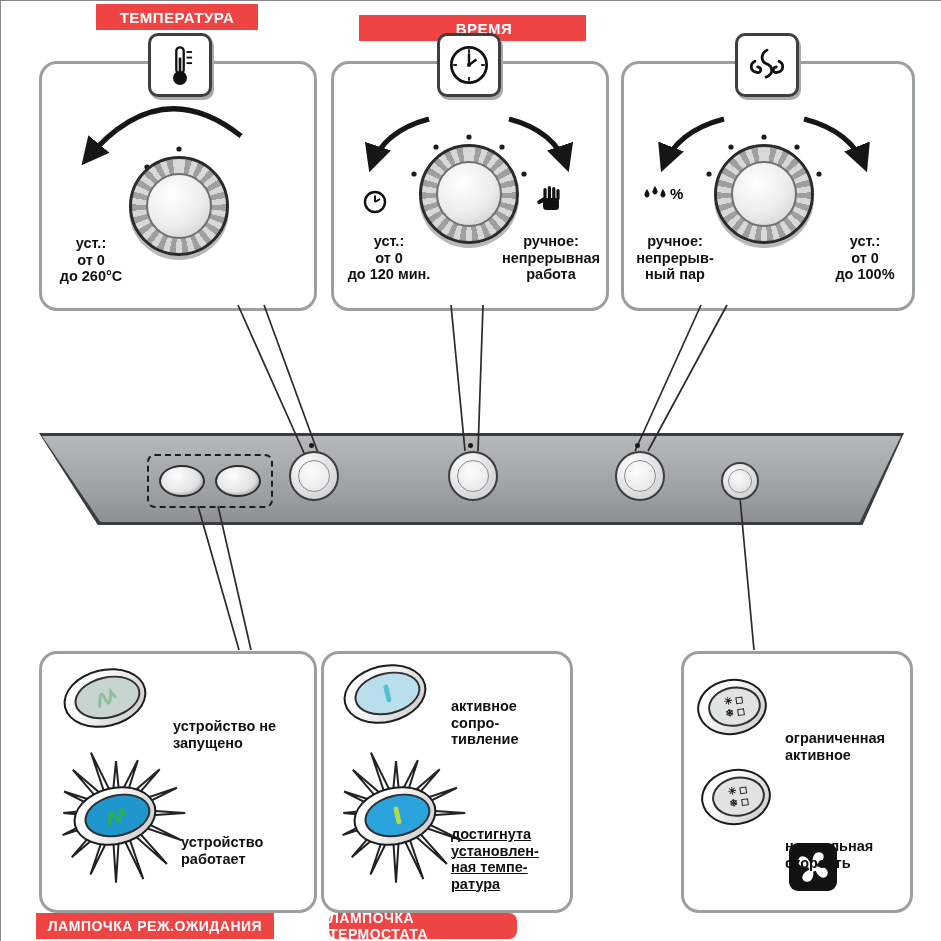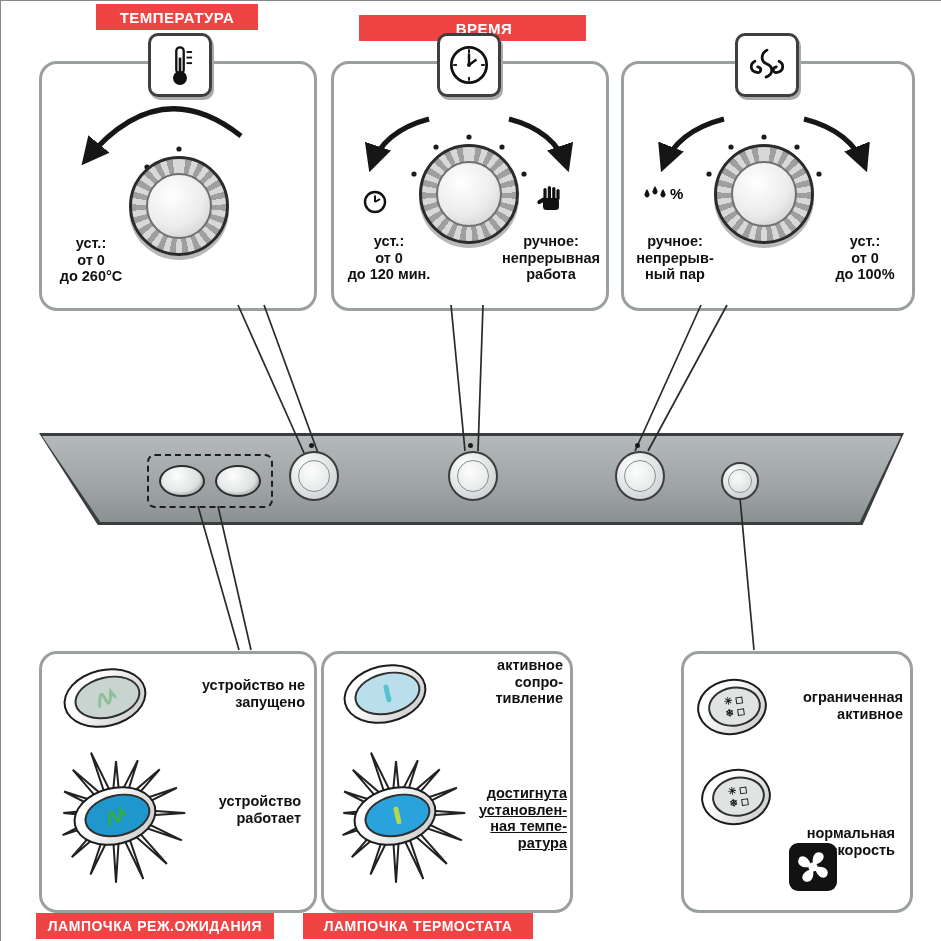--- a/index.html
+++ b/index.html
@@ -5,21 +5,21 @@
   html,body{margin:0;padding:0;background:#fff;}
   .canvas{position:relative;width:941px;height:941px;background:#fff;border:1px solid #888;
           font-family:"Liberation Sans",sans-serif;overflow:hidden;}
   .abs{position:absolute;}
   .hdr{background:#ef4444;color:#fff;font-weight:bold;font-size:15px;height:26px;
        display:flex;align-items:center;justify-content:center;letter-spacing:.5px;}
   .panel{border:3px solid #9aa0a2;border-radius:18px;background:#fff;}
   .iconbox{width:58px;height:58px;border:3px solid #3f3f3f;border-radius:10px;background:#fff;
            display:flex;align-items:center;justify-content:center;box-shadow:2px 3px 0 #aaa;z-index:4;}
   .label{font-size:14.5px;font-weight:bold;line-height:1.14;color:#111;white-space:pre-line;text-align:center;z-index:4;}
-  .label.left{text-align:right;}
+  .label.left{text-align:left;margin-top:41px;}
   .big-knob{width:100px;height:100px;z-index:3;}
   .knob-ring{position:absolute;inset:0;border-radius:50%;border:3px solid #2b2b2b;
              background:repeating-conic-gradient(#d8d8d8 0deg 8deg,#9f9f9f 8deg 16deg);
              box-shadow:0 4px 0 rgba(0,0,0,.28);}
   .knob-face{position:absolute;inset:17px;border-radius:50%;border:2px solid #6f6f6f;
              background:radial-gradient(circle at 38% 32%,#ffffff 0%,#ececec 55%,#c7c7c7 100%);}
   .strip-outer{clip-path:polygon(0 0,100% 0,95.2% 100%,6.8% 100%);background:#3a3d3e;z-index:1;}
   .strip-inner{position:absolute;inset:3px;clip-path:polygon(0 0,100% 0,95.2% 100%,6.8% 100%);
                background:linear-gradient(180deg,#b4b9ba 0%,#9aa0a2 70%,#8b9193 100%);}
   .dashedbox{border:2.5px dashed #1d1d1d;border-radius:8px;z-index:3;}
@@ -223,36 +223,36 @@
   </div>
   <div class="fanbtn abs" style="left:700px;top:768px;">
     <div class="lamp-ring"></div>
     <div class="lamp-face fanface">
       <span>✳ ◻</span>
       <span>❄ ◻</span>
     </div>
   </div>
   <div class="label left abs" style="left:784px;top:688px;width:118px;">ограниченная
 активное</div>
-  <div class="label left abs" style="left:784px;top:824px;width:110px;">нормальная
+  <div class="label left abs" style="left:784px;top:796px;width:110px;">нормальная
 скорость</div>
   <div class="fanicon abs" style="left:788px;top:842px;">
     <svg width="40" height="40" viewBox="0 0 48 48">
       <g fill="#fff">
         <circle cx="24" cy="24" r="5.5"></circle>
         <path d="M24,20 C22,10 28,4 34,7 C40,10 36,19 27,21 Z"></path>
         <path d="M24,20 C22,10 28,4 34,7 C40,10 36,19 27,21 Z" transform="rotate(90 24 24)"></path>
         <path d="M24,20 C22,10 28,4 34,7 C40,10 36,19 27,21 Z" transform="rotate(180 24 24)"></path>
         <path d="M24,20 C22,10 28,4 34,7 C40,10 36,19 27,21 Z" transform="rotate(270 24 24)"></path>
       </g>
     </svg>
   </div>
 
   <div class="hdr abs" style="left:35px;top:912px;width:238px;font-size:14px;">ЛАМПОЧКА РЕЖ.ОЖИДАНИЯ</div>
-  <div class="hdr abs" style="left:302px;top:912px;width:230px;font-size:14px;">ЛАМПОЧКА ТЕРМОСТАТА</div>
+  <div class="hdr abs" style="left:328px;top:912px;width:188px;font-size:14px;border-radius:8px;">ЛАМПОЧКА ТЕРМОСТАТА</div>
 
   <svg class="overlay">
     <defs>
       <marker id="arw" viewBox="0 0 10 10" refX="8" refY="5" markerWidth="5.5" markerHeight="5.5" orient="auto-start-reverse">
         <path d="M0,0 L10,5 L0,10 Z" fill="#161616"></path>
       </marker>
     </defs>
 
     <g fill="none" stroke="#161616" stroke-width="5">
       <path d="M 240,135 Q 158,70 84,160" marker-end="url(#arw)"></path>

